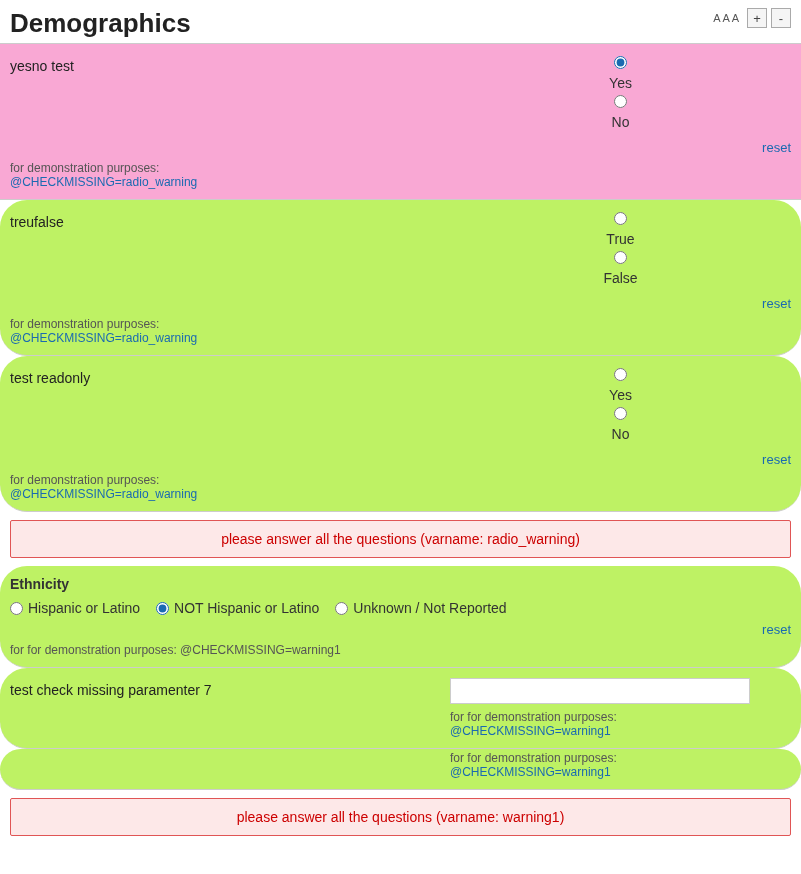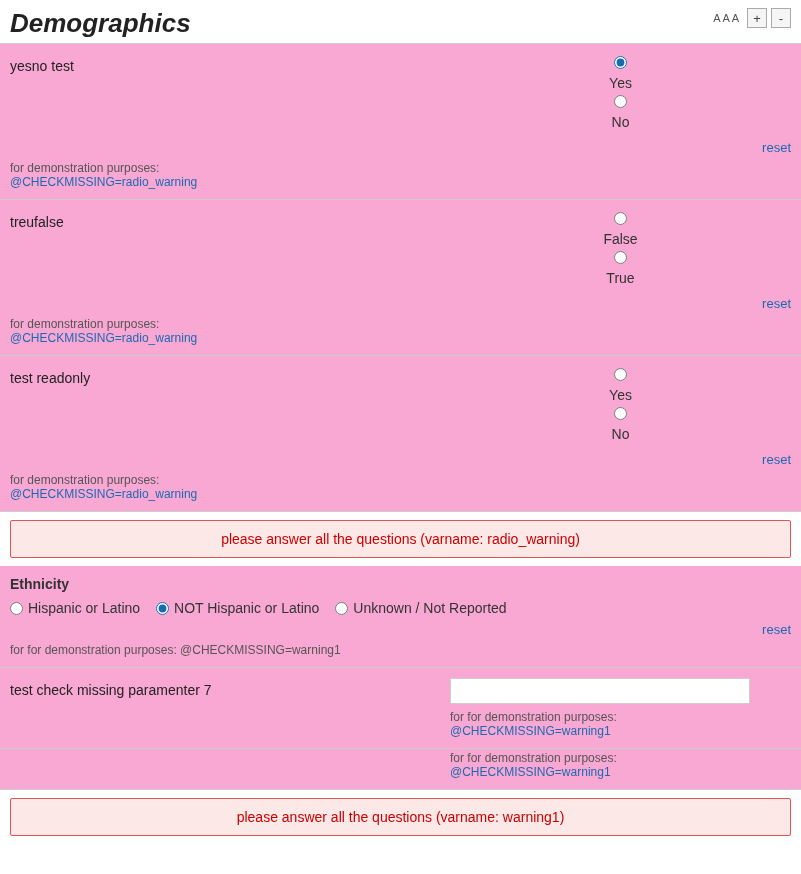--- a/index.html
+++ b/index.html
@@ -16,21 +16,20 @@
       justify-content: space-between;
       align-items: flex-start;
       padding: 8px 10px 4px 10px;
       border-bottom: 1px solid #ccc;
     }
 
     .page-title {
       font-size: 26px;
       font-weight: bold;
       color: #222;
-      font-style: italic;
     }
 
     .font-controls {
       display: flex;
       align-items: center;
       gap: 4px;
     }
 
     .font-controls span {
       font-size: 11px;
@@ -53,21 +52,22 @@
 
     .section {
       border-bottom: 1px solid #ccc;
     }
 
     .section-green {
       background-color: #f9a8d4;
     }
 
     .section-white {
-      background-color: #f9a8d4;
+      background-color: #bef264;
+      border-radius: 27px;
     }
 
     .field-row {
       display: flex;
       align-items: flex-start;
       padding: 12px 10px 4px 10px;
       position: relative;
     }
 
     .field-label {
@@ -262,25 +262,25 @@
     <span class="demo-var">@CHECKMISSING=radio_warning</span>
   </div>
 </div>
 
 <div class="section section-white">
   <div class="field-row">
     <div class="field-label">treufalse</div>
     <div class="field-controls">
       <label class="radio-option">
         <input type="radio" name="treufalse" style="">
+        <span>True</span>
+      </label>
+      <label class="radio-option">
+        <input type="radio" name="treufalse" style="">
         <span>False</span>
-      </label>
-      <label class="radio-option">
-        <input type="radio" name="treufalse" style="">
-        <span>True</span>
       </label>
     </div>
   </div>
   <div class="reset-link">reset</div>
   <div class="demo-text">
     <span>for demonstration purposes:</span>
     <span class="demo-var">@CHECKMISSING=radio_warning</span>
   </div>
 </div>
 

